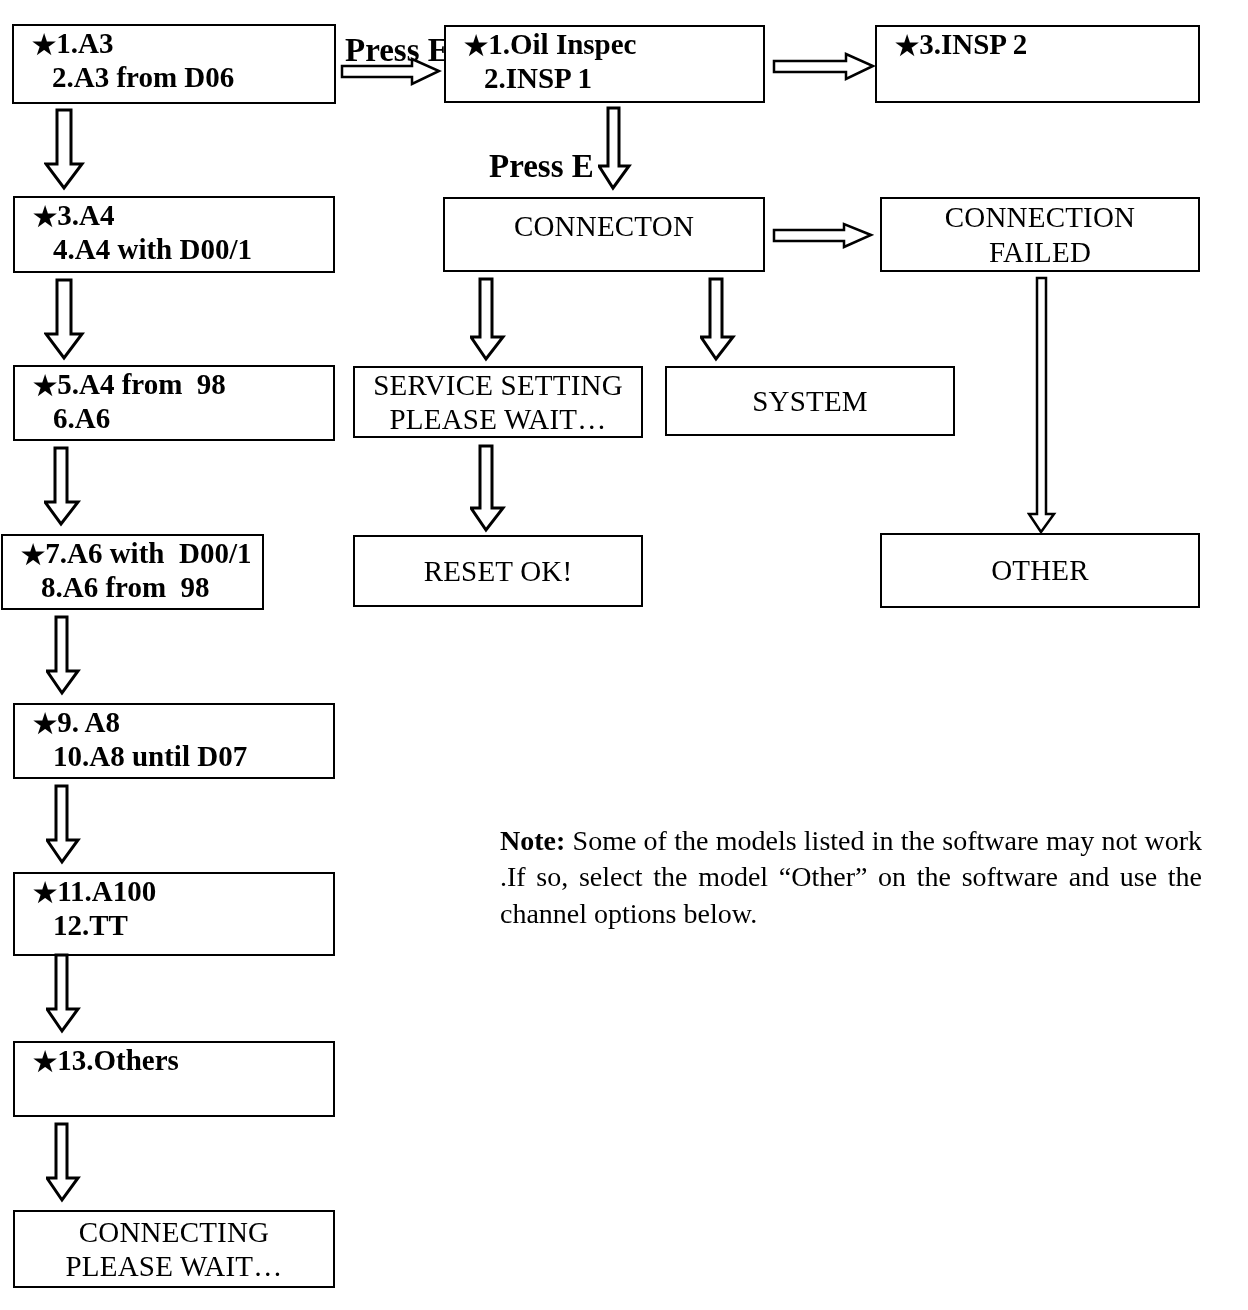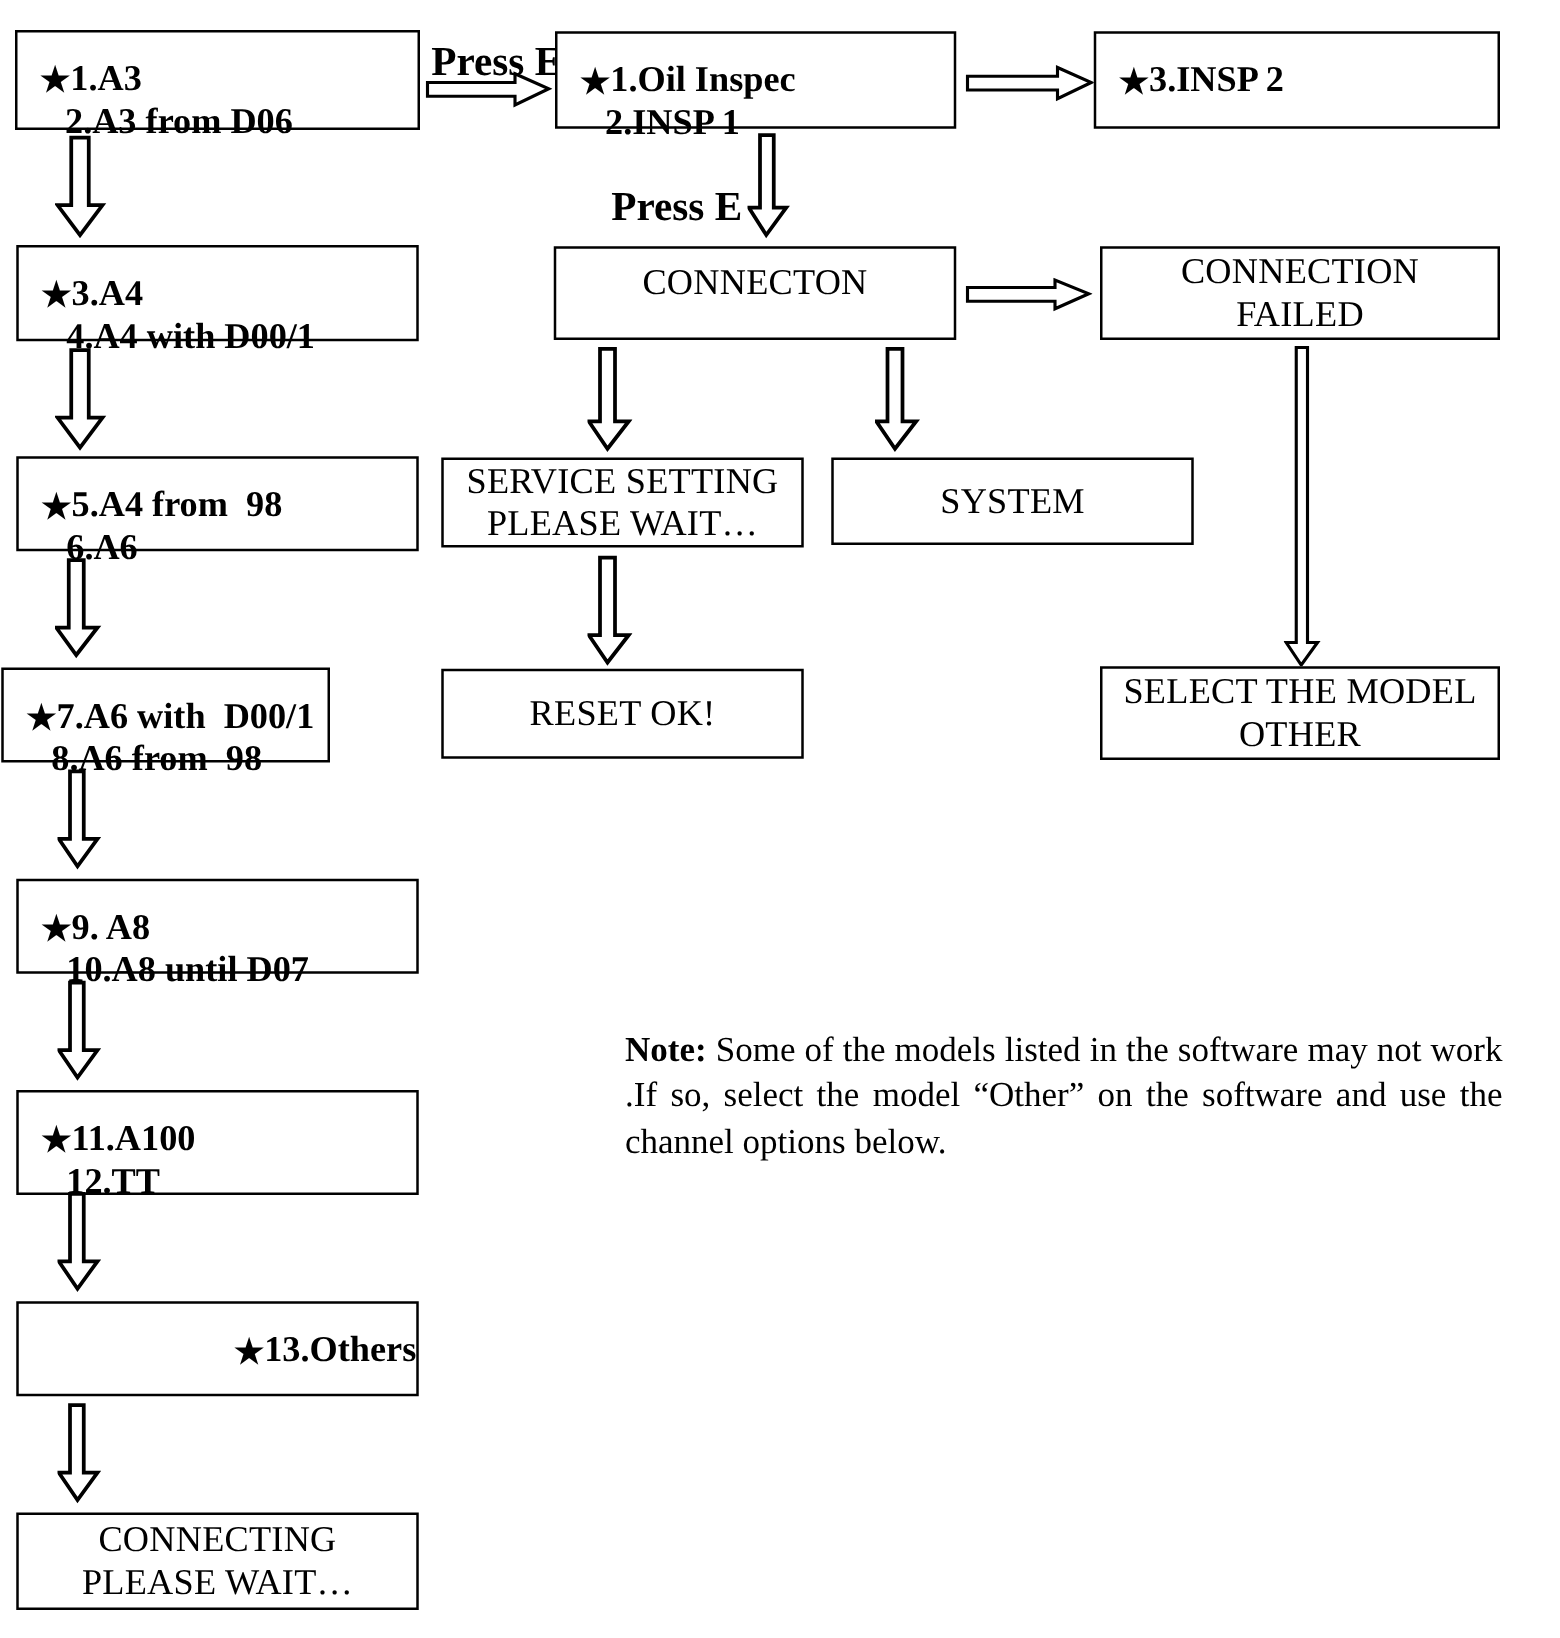--- a/index.html
+++ b/index.html
@@ -30,21 +30,21 @@
     align-items: center;
   }
   .line {
     font-size: 29px;
     line-height: 1.18;
     white-space: pre;
     font-weight: 600;
   }
   .line.indent1 { padding-left: 18px; }
   .line.indent2 { padding-left: 38px; }
-  .line.pad-top { padding-top: 20px; }
+  .line.pad-top { padding-top: 0; }
   .line.center {
     text-align: center;
     width: 100%;
     font-weight: 500;
     letter-spacing: 0.2px;
   }
   .star {
     font-size: 27px;
     line-height: 1;
     vertical-align: -1px;
@@ -133,21 +133,21 @@
     <div class="line indent1 pad-top"><span class="star">★</span><span>11.A100</span></div>
     <div class="line indent2">12.TT</div>
   </div>
 
   <div class="arrow" style="left:46px; top:953px;">
     <svg width="36" height="82" viewBox="0 0 36 82">
       <polygon points="10,2 21,2 21,56 32,56 16,78 1,56 10,56" fill="#ffffff" stroke="#000000" stroke-width="3"></polygon>
     </svg>
   </div>
 
-  <div class="box" style="left:13px; top:1041px; width:322px; height:76px;align-items:flex-end;">
+  <div class="box" style="left:13px; top:1041px; width:322px; height:76px;">
     <div class="line indent1 pad-top"><span class="star">★</span><span>13.Others</span></div>
     <div class="line indent2"></div>
   </div>
 
   <div class="arrow" style="left:46px; top:1122px;">
     <svg width="36" height="82" viewBox="0 0 36 82">
       <polygon points="10,2 21,2 21,56 32,56 16,78 1,56 10,56" fill="#ffffff" stroke="#000000" stroke-width="3"></polygon>
     </svg>
   </div>
 
@@ -233,21 +233,20 @@
     <div class="line center">FAILED</div>
   </div>
 
   <div class="arrow" style="left:1027px; top:276px;">
     <svg width="30" height="260" viewBox="0 0 30 260">
       <polygon points="10,2 19,2 19,238 27,238 14,256 2,238 10,238" fill="#ffffff" stroke="#000000" stroke-width="2.5"></polygon>
     </svg>
   </div>
 
   <div class="box centered" style="left:880px; top:533px; width:320px; height:75px;">
-    <div class="line center">SELECT THE MODEL</div>
     <div class="line center">OTHER</div>
   </div>
 
   <div class="note" style="left:500px; top:823px; width:702px;">
     <b>Note:</b><span> Some of the models listed in the software may not work .If so, select the model  “Other” on the software and use the channel options below.</span>
   </div>
 
 </div>
 
 </body></html>

